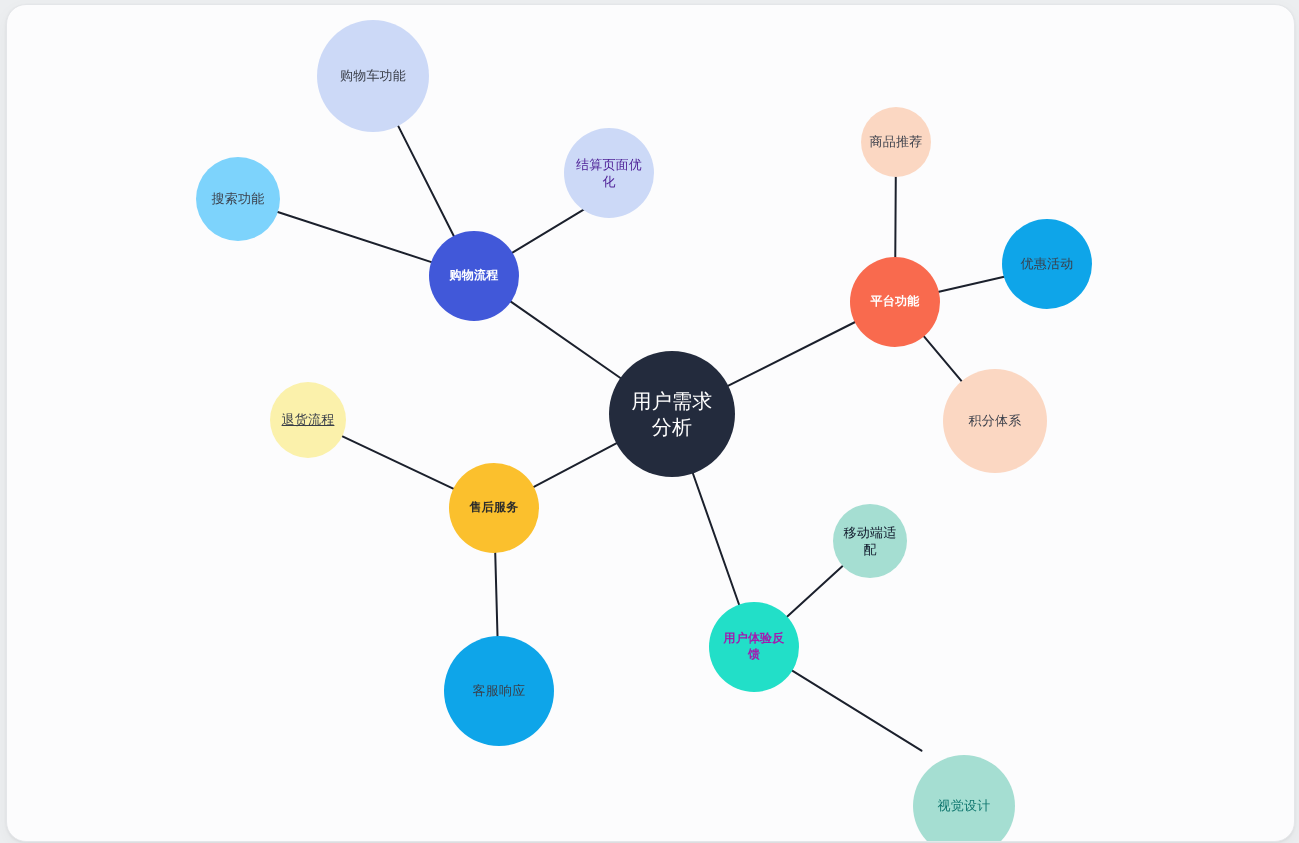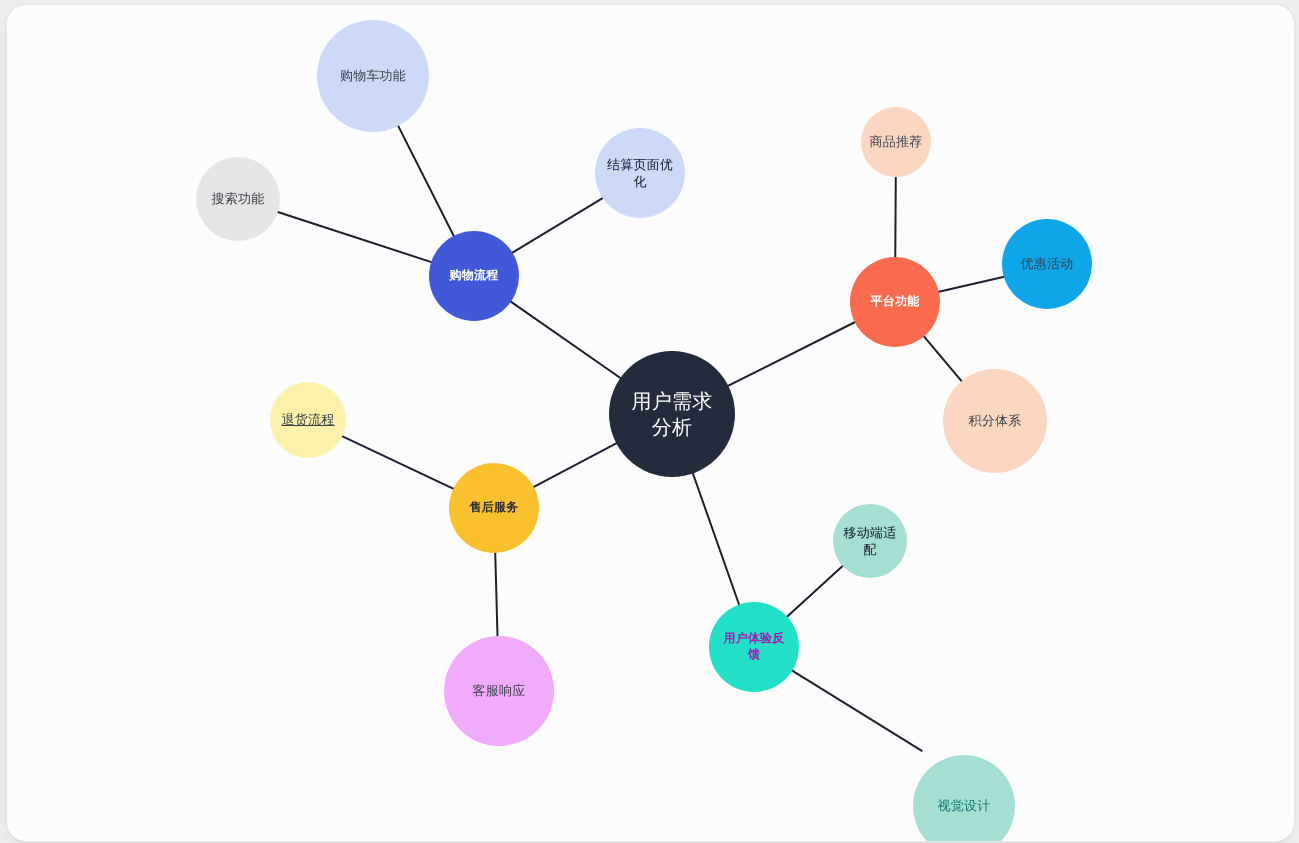--- a/index.html
+++ b/index.html
@@ -97,39 +97,39 @@
         </div>
         <div class="node n-branch" style="left: 442px; top: 458px; width: 90px; height: 90px; background: rgb(251, 192, 45); color: rgb(43, 43, 43);">
           <span class="node-label">售后服务</span>
         </div>
         <div class="node n-branch" style="left: 702px; top: 597px; width: 90px; height: 90px; background: rgb(34, 223, 200); color: #a21caf;">
           <span class="node-label">用户体验反馈</span>
         </div>
         <div class="node n-leaf" style="left: 310px; top: 15px; width: 112px; height: 112px; background: rgb(204, 217, 247); color: rgb(58, 63, 74);">
           <span class="node-label">购物车功能</span>
         </div>
-        <div class="node n-leaf" style="left: 189px; top: 152px; width: 84px; height: 84px; background: #e5e5e5; color: rgb(58, 63, 74);">
+        <div class="node n-leaf" style="left: 189px; top: 152px; width: 84px; height: 84px; background: #7dd3fc; color: rgb(58, 63, 74);">
           <span class="node-label">搜索功能</span>
         </div>
-        <div class="node n-leaf" style="left: 588px; top: 123px; width: 90px; height: 90px; background: rgb(204, 217, 247); color: #0f172a;">
+        <div class="node n-leaf" style="left: 557px; top: 123px; width: 90px; height: 90px; background: rgb(204, 217, 247); color: #4c1d95;">
           <span class="node-label">结算页面优化</span>
         </div>
         <div class="node n-leaf" style="left: 854px; top: 102px; width: 70px; height: 70px; background: rgb(251, 215, 194); color: rgb(58, 63, 74);">
           <span class="node-label">商品推荐</span>
         </div>
         <div class="node n-leaf" style="left: 995px; top: 214px; width: 90px; height: 90px; background: #0ea5e9; color: rgb(58, 63, 74);">
           <span class="node-label">优惠活动</span>
         </div>
         <div class="node n-leaf" style="left: 936px; top: 364px; width: 104px; height: 104px; background: rgb(251, 215, 194); color: rgb(58, 63, 74);">
           <span class="node-label">积分体系</span>
         </div>
         <div class="node n-leaf" style="left: 263px; top: 377px; width: 76px; height: 76px; background: rgb(251, 241, 171); color: rgb(58, 63, 74); text-decoration: underline;">
           <span class="node-label">退货流程</span>
         </div>
-        <div class="node n-leaf" style="left: 437px; top: 631px; width: 110px; height: 110px; background: #f0abfc; color: rgb(58, 63, 74);">
+        <div class="node n-leaf" style="left: 437px; top: 631px; width: 110px; height: 110px; background: #0ea5e9; color: rgb(58, 63, 74);">
           <span class="node-label">客服响应</span>
         </div>
         <div class="node n-leaf" style="left: 826px; top: 499px; width: 74px; height: 74px; background: rgb(165, 222, 210); color: #0f172a;">
           <span class="node-label">移动端适配</span>
         </div>
         <div class="node n-leaf" style="left: 906px; top: 750px; width: 102px; height: 102px; background: rgb(165, 222, 210); color: #0f766e;">
           <span class="node-label">视觉设计</span>
         </div>
       </div>
   </div>

